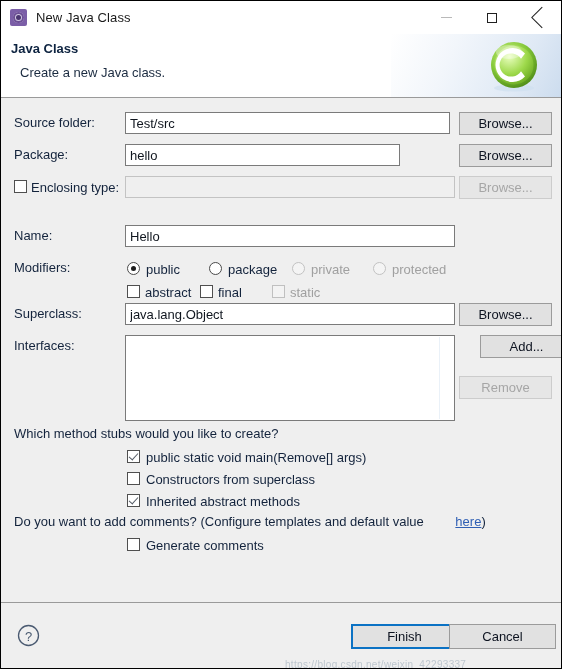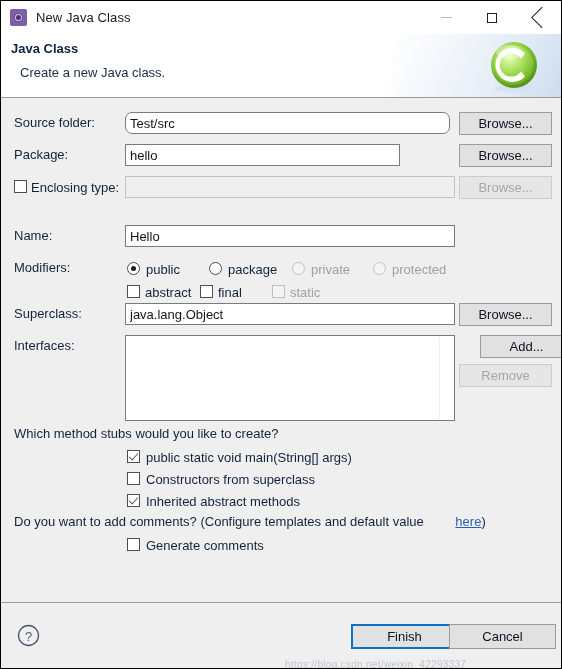--- a/index.html
+++ b/index.html
@@ -359,21 +359,21 @@
       <circle cx="27" cy="26" r="19.5" fill="url(#gInner)"></circle>
       <path d="M38 14.5A17 17 0 1 0 38 37.5 L34 32.2 A11.6 11.6 0 1 1 34 19.8 Z" fill="#ffffff"></path>
       <ellipse cx="22" cy="13" rx="13" ry="7" fill="#ffffff" opacity=".33"></ellipse>
     </svg>
   </div>
 
   <div class="body-area">
 
     <div class="row" style="top:14px">
       <span class="fld-label">Source folder:</span>
-      <input class="txt" style="left: 124px; width: 325px; border-radius: 7px;" value="Test/src">
+      <input class="txt" style="left: 124px; width: 325px;" value="Test/src">
       <button class="btn" style="left:458px; top:0">Browse...</button>
     </div>
 
     <div class="row" style="top:46px">
       <span class="fld-label">Package:</span>
       <input class="txt" style="left: 124px; width: 275px;" value="hello">
       <button class="btn" style="left:458px; top:0">Browse...</button>
     </div>
 
     <div class="row" style="top:78px">
@@ -418,28 +418,28 @@
       <input class="txt" style="left: 124px; width: 330px;" value="java.lang.Object">
       <button class="btn" style="left:458px; top:0">Browse...</button>
     </div>
 
     <div class="row" style="top:237px; height:66px">
       <span class="fld-label">Interfaces:</span>
       <div class="listbox" style="left:124px; top:0; width:330px; height:86px">
         <div class="listbox-divider"></div>
       </div>
       <button class="btn" style="left:479px; top:0">Add...</button>
-      <button class="btn disabled" style="left:458px; top:29px" disabled="">Remove</button>
+      <button class="btn disabled" style="left:458px; top:41px" disabled="">Remove</button>
     </div>
 
     <span class="section-text" style="top:328px">Which method stubs would you like to create?</span>
 
     <div class="row" style="top:350px">
       <span class="cbx checked" style="left:126px; top:2px"></span>
-      <span class="opt-label" style="left:145px; top:3px">public static void main(String[] args)</span>
+      <span class="opt-label" style="left:145px; top:3px">public static void main(Remove[] args)</span>
     </div>
     <div class="row" style="top:372px">
       <span class="cbx" style="left:126px; top:2px"></span>
       <span class="opt-label" style="left:145px; top:3px">Constructors from superclass</span>
     </div>
     <div class="row" style="top:394px">
       <span class="cbx checked" style="left:126px; top:2px"></span>
       <span class="opt-label" style="left:145px; top:3px">Inherited abstract methods</span>
     </div>
 

